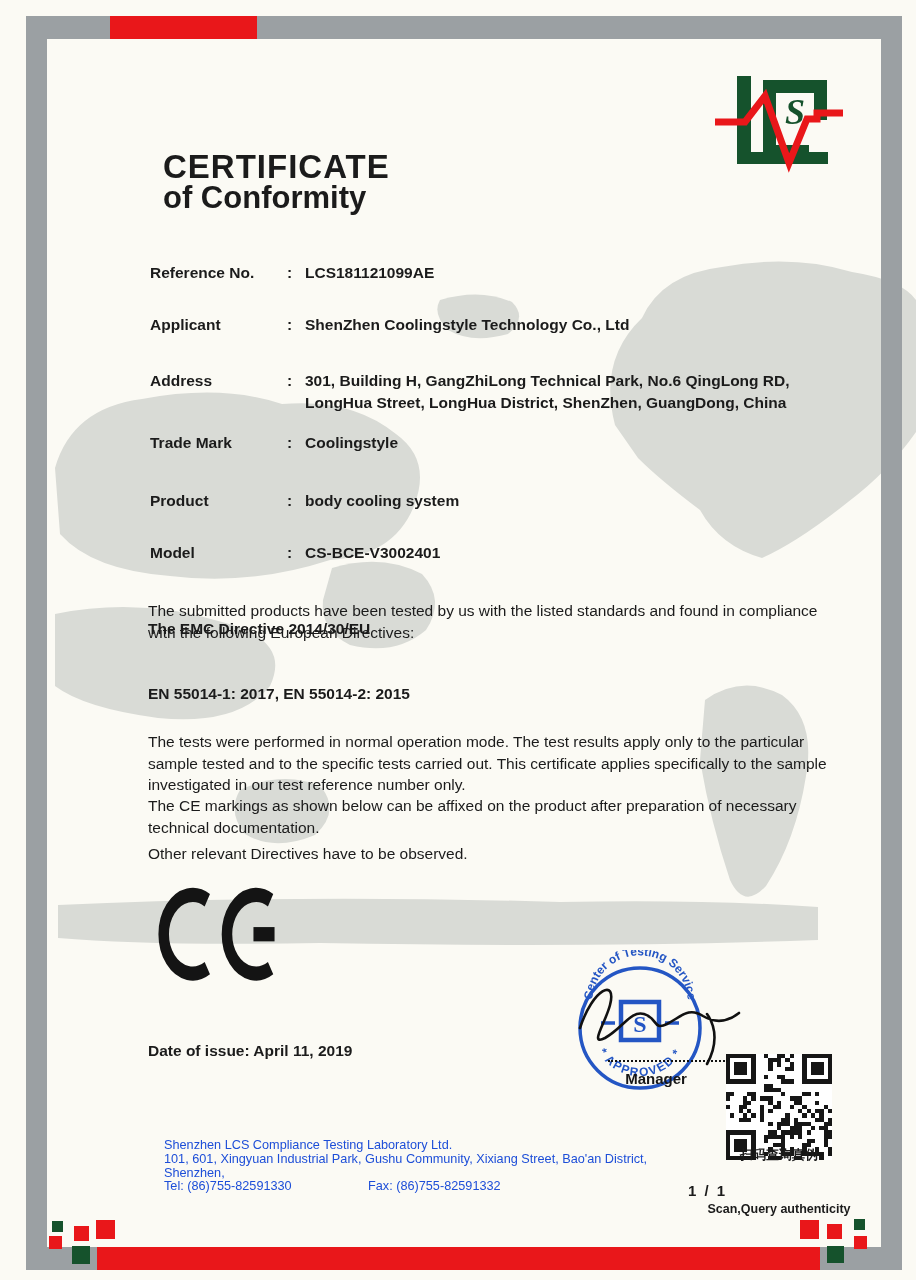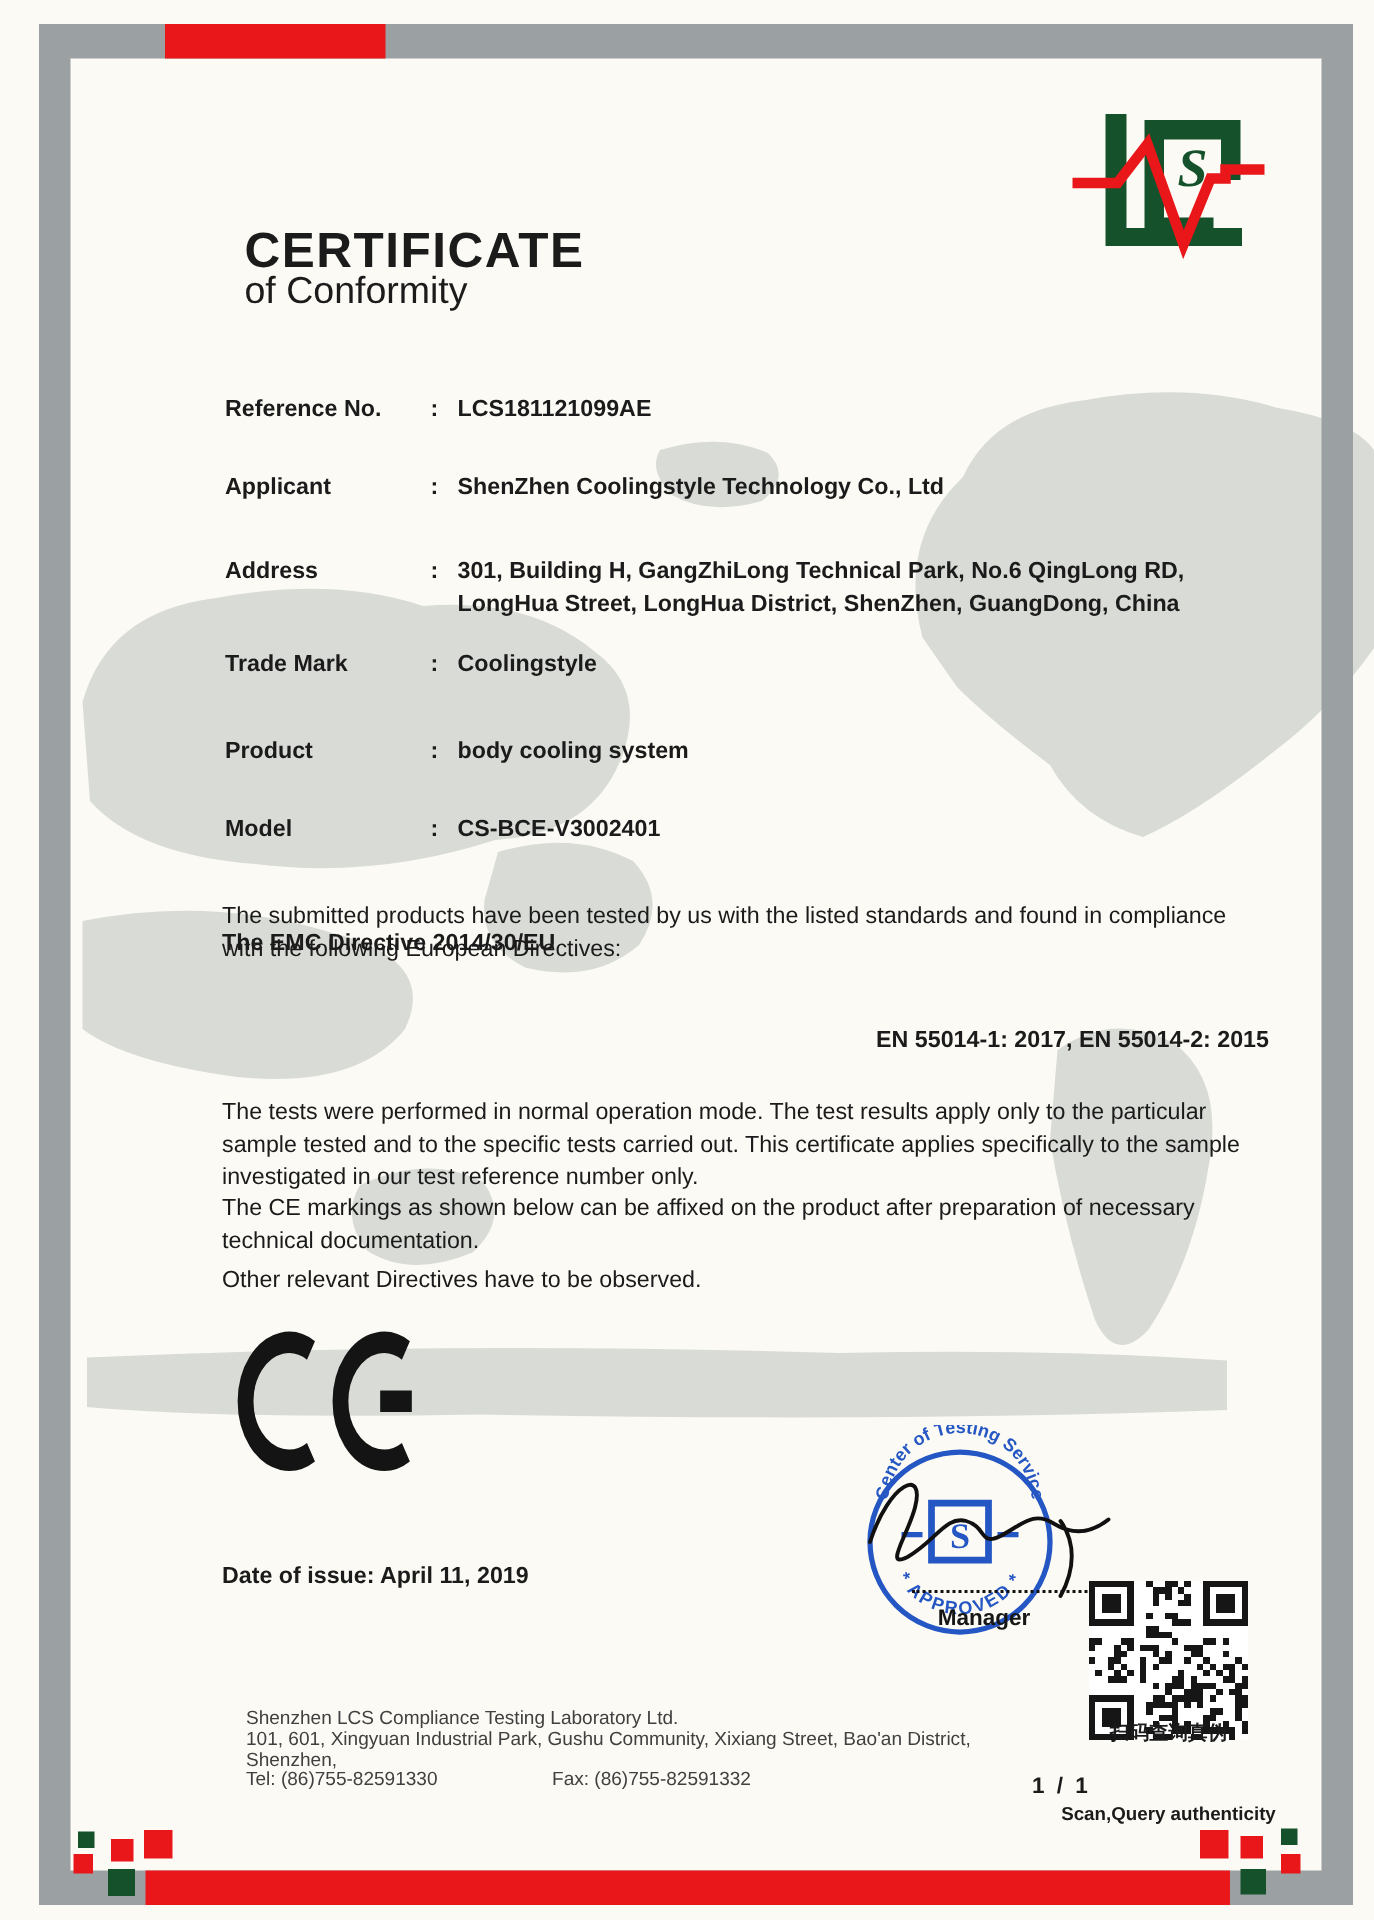--- a/index.html
+++ b/index.html
@@ -12,41 +12,41 @@
   
   .frame{background:#9ba0a3;position:absolute;}
   .frame-red{background:#e9171a;position:absolute;}
   .sq{position:absolute;}
   .sq.red{background:#e9171a;}
   .sq.green{background:#15522c;}
   
   #watermark{position:absolute;left:0;top:0;z-index:0;pointer-events:none;}
   
   .title{position:absolute;left:163px;top:148px;font-size:33px;font-weight:bold;letter-spacing:1px;z-index:2;}
-  .subtitle{position:absolute;left:163px;top:180px;font-size:25px;font-weight:normal;z-index:2;}
+  .subtitle{position:absolute;left:163px;top:180px;font-size:31px;font-weight:bold;z-index:2;}
   
   .field-row{position:absolute;left:150px;z-index:2;font-size:15.5px;font-weight:bold;line-height:22px;}
   .field-label{display:inline-block;width:137px;vertical-align:top;}
   .field-colon{display:inline-block;width:18px;vertical-align:top;}
   .field-value{display:inline-block;width:490px;vertical-align:top;white-space:pre-line;}
   
   .para{position:absolute;left:148px;width:698px;font-size:15.5px;line-height:21.5px;z-index:2;}
   .para.bold{font-weight:bold;}
   
   .date-line{position:absolute;left:148px;top:1042px;font-size:15.5px;font-weight:bold;z-index:2;}
   
   #stamp-svg{position:absolute;left:555px;top:950px;z-index:3;}
   .dotline{position:absolute;left:608px;top:1060px;width:120px;border-bottom:2px dotted #111;z-index:4;}
   .manager{position:absolute;left:601px;top:1070px;width:110px;text-align:center;font-size:15px;font-weight:bold;color:#161616;z-index:4;}
   
   #qr-svg{position:absolute;left:726px;top:1054px;z-index:3;background:#fff;}
   .qr-cap-cn{position:absolute;left:699px;top:1146px;width:160px;text-align:center;font-size:13px;font-weight:bold;z-index:3;}
   .qr-cap-en{position:absolute;left:699px;top:1162px;width:160px;text-align:center;font-size:12.5px;font-weight:bold;z-index:3;margin-top:40px;}
   
-  .footer{position:absolute;left:164px;top:1139px;width:520px;font-size:12.7px;line-height:13.8px;z-index:2;color:#404040;}
+  .footer{position:absolute;left:164px;top:1139px;width:520px;font-size:12.7px;line-height:13.8px;z-index:2;color:#1d4ed8;}
   .footer .frow{display:flex;gap:36px;}
   .footer .fcol1{width:168px;}
   .page-num{position:absolute;left:688px;top:1182px;font-size:15px;font-weight:bold;letter-spacing:2px;z-index:3;}
   
   #lcs-logo{position:absolute;left:713px;top:62px;z-index:2;}
   #ce-svg{position:absolute;left:148px;top:886px;z-index:2;}
 </style>
 </head>
 <body>
 
@@ -109,21 +109,21 @@
 </div>
 <div class="field-row" style="top:490px;">
   <span class="field-label">Product</span><span class="field-colon">:</span><span class="field-value">body cooling system</span>
 </div>
 <div class="field-row" style="top:542px;">
   <span class="field-label">Model</span><span class="field-colon">:</span><span class="field-value">CS-BCE-V3002401</span>
 </div>
 
 <div class="para" style="top:600px;">The submitted products have been tested by us with the listed standards and found in compliance with the following European Directives:</div>
 <div class="para bold" style="top:618px;">The EMC Directive 2014/30/EU</div>
-<div class="para bold" style="top:683px;text-align:right;">EN 55014-1: 2017, EN 55014-2: 2015</div>
+<div class="para bold" style="top:683px;">EN 55014-1: 2017, EN 55014-2: 2015</div>
 <div class="para" style="top:731px;">The tests were performed in normal operation mode. The test results apply only to the particular sample tested and to the specific tests carried out. This certificate applies specifically to the sample investigated in our test reference number only.</div>
 <div class="para" style="top:795px;">The CE markings as shown below can be affixed on the product after preparation of necessary technical documentation.</div>
 <div class="para" style="top:843px;">Other relevant Directives have to be observed.</div>
 
 <svg id="ce-svg" width="145" height="100" viewBox="0 0 220 112" preserveAspectRatio="none">
   <g fill="none" stroke="#141414" stroke-width="16">
     <path d="M90,16 A44,44 0 1 0 90,92"></path>
     <path d="M186,16 A44,44 0 1 0 186,92"></path>
     <path d="M160,54 H192"></path>
   </g>

